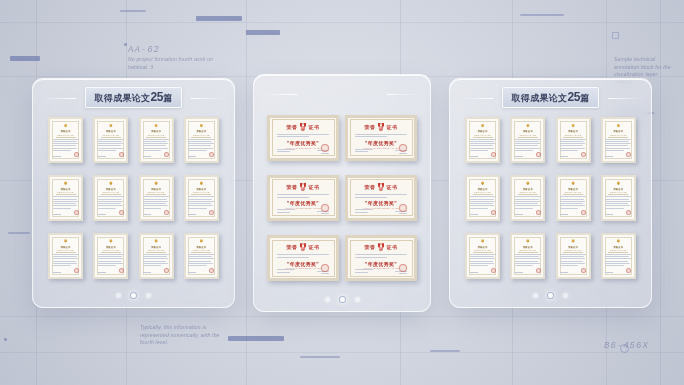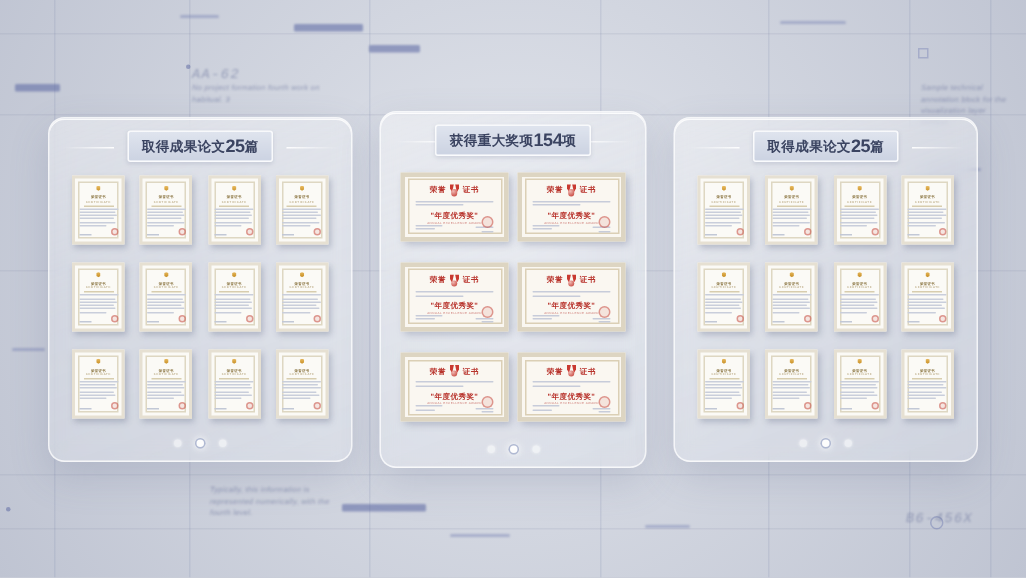--- a/index.html
+++ b/index.html
@@ -531,21 +531,20 @@
         <span class="dot"></span>
         <span class="dot active"></span>
         <span class="dot"></span>
       </div>
   </section>
 
   <section class="panel center">
     <div class="title-wrap">
       <span class="title-rule left"></span>
       <span class="title-rule right"></span>
-      <span class="title-chip"><span>获得重大奖项</span><span class="num">154</span><span>项</span></span>
     </div>
     <div class="grid landscape">
         <div class="cert-l">
     <div class="cert-l-head">
       <span class="hz">荣誉</span>
       <span class="medal">
         <i class="rib-l"></i>
               <i class="rib-r"></i>
               <i class="disc"></i>
       </span>

